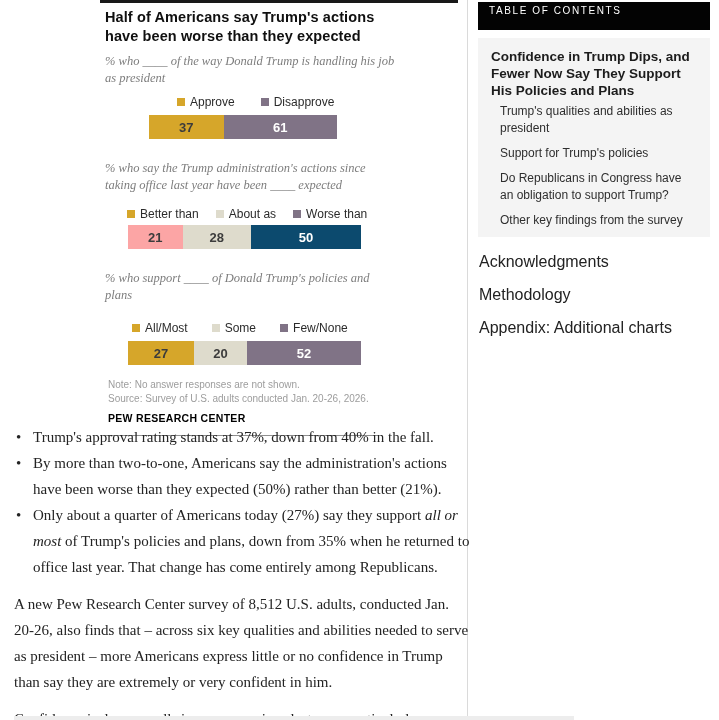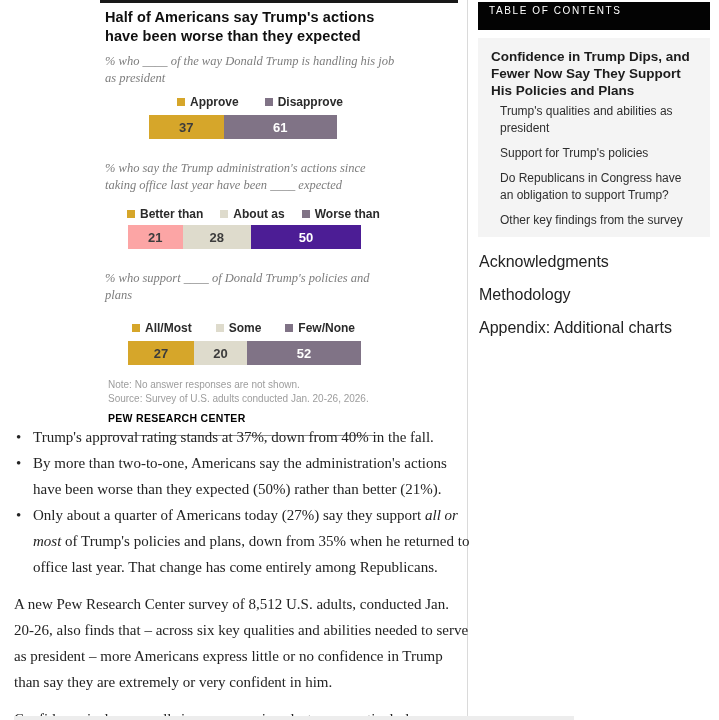--- a/index.html
+++ b/index.html
@@ -8,21 +8,21 @@
     width:719px; height:720px; position:relative; overflow:hidden;
     font-family:"Liberation Sans", sans-serif;
   }
 
   
   .fig-top-strip { position:absolute; left:100px; top:0; width:358px; height:3px; background:#181818; }
   .figure { position:absolute; left:105px; top:8px; width:300px; }
   .fig-title { font-size:14.5px; line-height:19px; font-weight:bold; color:#101010; letter-spacing:.1px; }
   .fig-q { margin-top:7px; font-family:"Liberation Serif", serif; font-style:italic;
            font-size:12.5px; line-height:17px; color:#7d7d7d; }
-  .legend { display:flex; align-items:center; font-size:12px; color:#2b2b2b;font-weight:bold; }
+  .legend { display:flex; align-items:center; font-size:12px; color:#2b2b2b; }
   .legend-item { display:flex; align-items:center; }
   .swatch { width:8px; height:8px; margin-right:5px; display:inline-block; }
   .bar { display:flex; height:24px;font-weight:bold; }
   .seg { display:flex; align-items:center; justify-content:center; font-size:13px; }
   .legend1 { margin-top:8px; margin-left:72px; gap:26px; }
   .bar1 { margin-top:6px; margin-left:44px; width:188px; }
   .q2 { margin-top:21px; }
   .legend2 { margin-top:13px; margin-left:22px; gap:17px; }
   .bar2 { margin-top:4px; margin-left:23px; width:233px; }
   .q3 { margin-top:21px; }
@@ -108,21 +108,21 @@
       <span>Worse than</span>
     </div>
   </div>
   <div class="bar bar2">
     <div class="seg" style="flex-grow: 21; background-color: #fca5a5; color: rgb(60, 60, 60);">
       <span>21</span>
     </div>
     <div class="seg" style="flex-grow: 28; background-color: rgb(222, 219, 204); color: rgb(60, 60, 60);">
       <span>28</span>
     </div>
-    <div class="seg" style="flex-grow: 50; background-color: #4c1d95; color: rgb(255, 255, 255);">
+    <div class="seg" style="flex-grow: 50; background-color: #0c4a6e; color: rgb(255, 255, 255);">
       <span>50</span>
     </div>
   </div>
 
   <div class="fig-q q3">
     <div>% who support ____ of Donald Trump's policies and</div>
     <div>plans</div>
   </div>
   <div class="legend legend3">
     <div class="legend-item">

